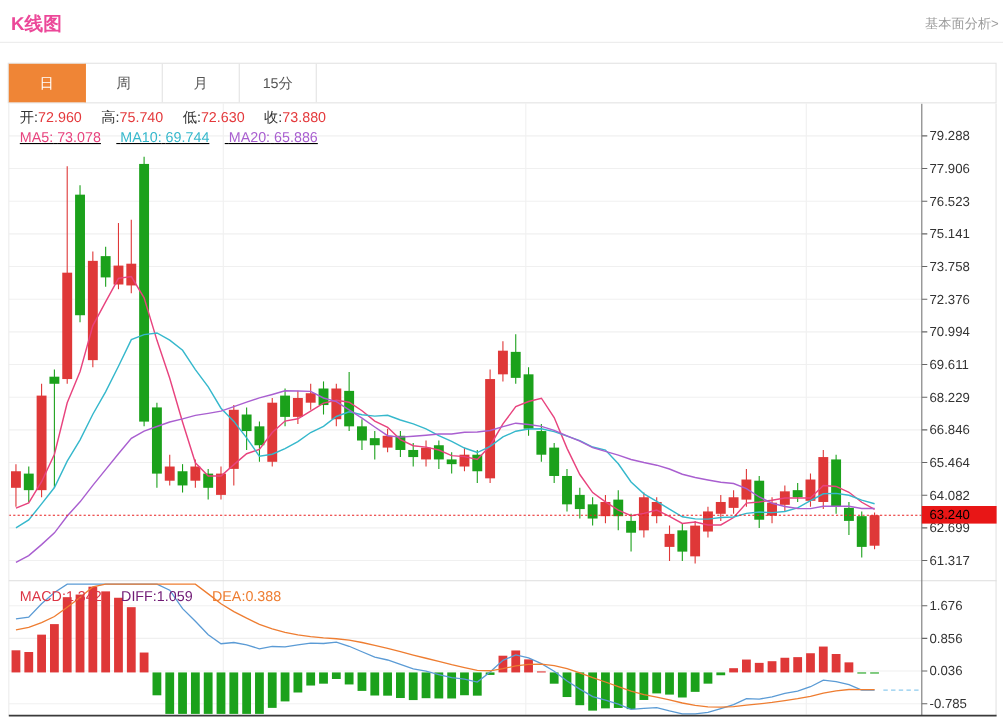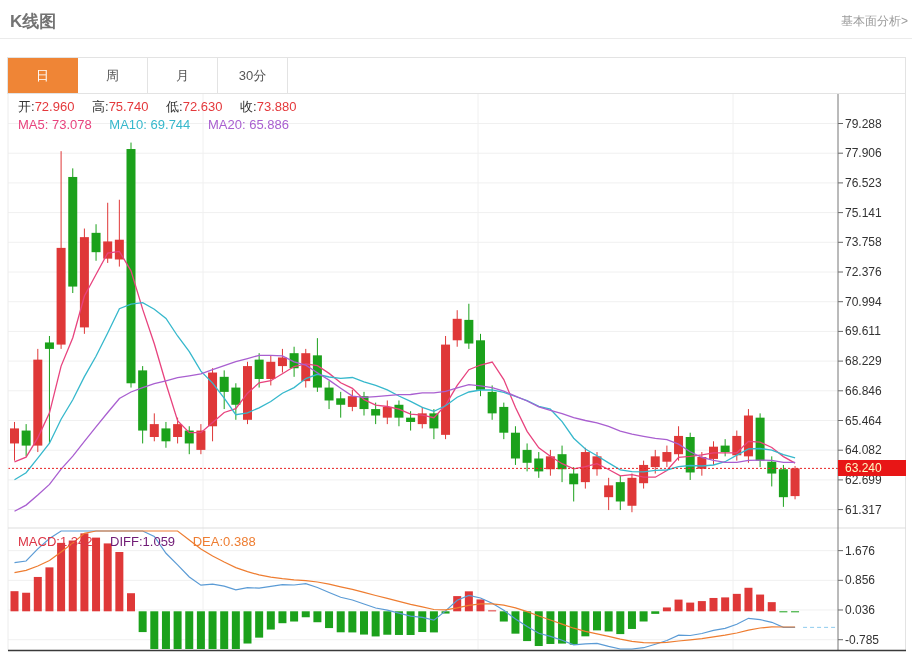--- a/index.html
+++ b/index.html
@@ -1,55 +1,55 @@
 <!DOCTYPE html>
 <html><head>
 <meta charset="utf-8">
 <style>
   html,body{margin:0;padding:0;}
   body{width:912px;height:655px;position:relative;background:#fff;overflow:hidden;
        font-family:"Liberation Sans","DejaVu Sans",sans-serif;}
   .header{position:absolute;left:0;top:0;width:912px;height:38px;border-bottom:1px solid #ebebeb;}
-  .title{position:absolute;left:10px;top:10px;font-size:17px;font-weight:bold;color:#737373;}
+  .title{position:absolute;left:10px;top:10px;font-size:17px;font-weight:bold;color:#ec4899;}
   .link{position:absolute;right:4px;top:13px;font-size:12px;color:#9a9a9a;text-decoration:none;cursor:pointer;}
   .tabs{position:absolute;left:7px;top:57px;width:899px;height:37px;border:1px solid #e3e3e3;
         display:flex;box-sizing:border-box;background:#fff;z-index:3;}
   .tab{width:70px;flex:0 0 70px;height:100%;line-height:35px;text-align:center;font-size:13px;
        color:#555;border-right:1px solid #e3e3e3;box-sizing:border-box;cursor:pointer;}
   .tab.active{background:#ef8536;color:#fff;border-right:1px solid #ef8536;}
   #chart{position:absolute;left:0;top:0;z-index:1;pointer-events:none;}
   .legend{position:absolute;font-size:13px;z-index:2;white-space:nowrap;}
   .ohlc-legend{left:18px;top:98px;}
-  .ma-legend{left:18px;top:117px;}
+  .ma-legend{left:18px;top:117px;text-decoration:underline;}
   .macd-legend{left:18px;top:534px;}
   .legend .item{margin-right:14px;}
   .lbl{color:#333;}
   .val{color:#e4393c;}
   .ma5{color:#e8437e;}
   .ma10{color:#36b8cc;}
   .ma20{color:#a95fd0;}
   .macd-v{color:#dc3545;}
   .diff-v{color:#701a75;}
   .dea-v{color:#ee7d31;}
   .price-badge{position:absolute;left:838px;top:460px;width:68px;height:16px;background:#e81616;
-       color:#fef9c3;font-size:12px;line-height:16px;padding-left:7px;box-sizing:border-box;z-index:2;}
+       color:#000000;font-size:12px;line-height:16px;padding-left:7px;box-sizing:border-box;z-index:2;}
 </style>
 </head>
 <body>
 
 <div class="header">
   <div class="title">K线图</div>
   <a class="link">基本面分析&gt;</a>
 </div>
 
 <div class="tabs" id="tabs">
     <div class="tab active">日</div>
     <div class="tab">周</div>
     <div class="tab">月</div>
-    <div class="tab">30分</div>
+    <div class="tab">15分</div>
   </div>
 
 <svg id="chart" width="912" height="655">
     <line x1="8" y1="123.5" x2="838" y2="123.5" stroke="#f0f0f0" stroke-width="1"></line>
     <line x1="838" y1="123.5" x2="843" y2="123.5" stroke="#666" stroke-width="1"></line>
     <text x="845" y="127.5" font-size="12" fill="#333">79.288</text>
     <line x1="8" y1="153.2" x2="838" y2="153.2" stroke="#f0f0f0" stroke-width="1"></line>
     <line x1="838" y1="153.2" x2="843" y2="153.2" stroke="#666" stroke-width="1"></line>
     <text x="845" y="157.2" font-size="12" fill="#333">77.906</text>
     <line x1="8" y1="182.9" x2="838" y2="182.9" stroke="#f0f0f0" stroke-width="1"></line>

